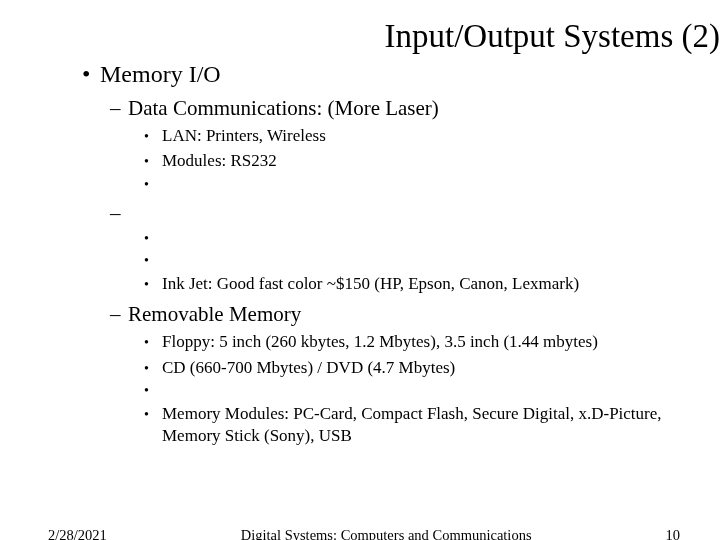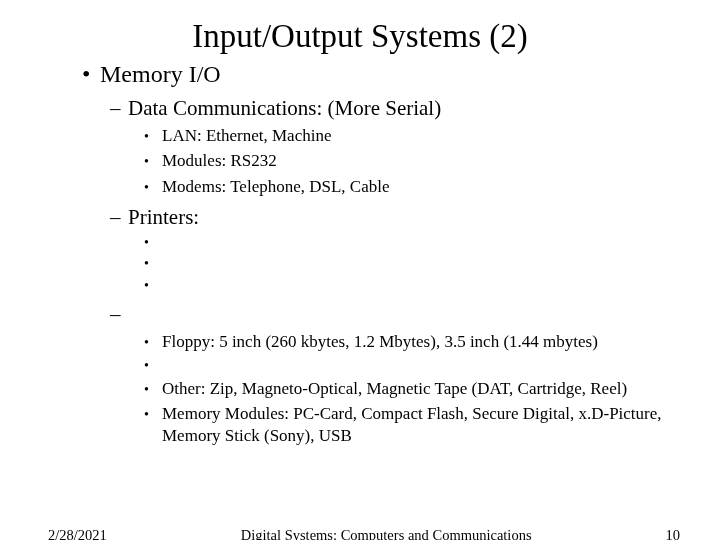--- a/index.html
+++ b/index.html
@@ -13,21 +13,21 @@
     overflow: hidden;
   }
   .slide {
     position: relative;
     width: 720px;
     height: 540px;
     box-sizing: border-box;
   }
   .title {
     font-size: 33px;
-    text-align: center;
+    text-align: right;
     margin-top: 18px;
     margin-bottom: 6px;
     font-weight: normal;
   }
   .content {
     padding: 0 48px 0 72px;
   }
   
   .l1 { font-size: 24px; margin-left: 10px; }
   .l1-row { display: flex; align-items: baseline; margin-top: 2px; }
@@ -62,62 +62,62 @@
 
   <div class="content">
 
     <div class="l1 l1-row">
       <span class="l1-bullet">•</span>
       <span>Memory I/O</span>
     </div>
 
     <div class="l2 l2-row">
       <span class="l2-bullet">–</span>
-      <span>Data Communications: (More Serial)</span>
+      <span>Data Communications: (More Laser)</span>
     </div>
     <div class="l3 l3-row">
       <span class="l3-bullet">•</span>
-      <span>LAN: Ethernet, Machine</span>
+      <span>LAN: Printers, Wireless</span>
     </div>
     <div class="l3 l3-row">
       <span class="l3-bullet">•</span>
       <span>Modules: RS232</span>
-    </div>
-    <div class="l3 l3-row">
-      <span class="l3-bullet">•</span>
-      <span>Modems: Telephone, DSL, Cable</span>
-    </div>
-
-    <div class="l2 l2-row">
-      <span class="l2-bullet">–</span>
-      <span>Printers:</span>
-    </div>
-    <div class="l3 l3-row">
-      <span class="l3-bullet">•</span>
-    </div>
-    <div class="l3 l3-row">
-      <span class="l3-bullet">•</span>
     </div>
     <div class="l3 l3-row">
       <span class="l3-bullet">•</span>
     </div>
 
     <div class="l2 l2-row">
       <span class="l2-bullet">–</span>
     </div>
     <div class="l3 l3-row">
       <span class="l3-bullet">•</span>
-      <span>Floppy: 5 inch (260 kbytes, 1.2 Mbytes), 3.5 inch (1.44 mbytes)</span>
     </div>
     <div class="l3 l3-row">
       <span class="l3-bullet">•</span>
     </div>
     <div class="l3 l3-row">
       <span class="l3-bullet">•</span>
-      <span>Other: Zip, Magneto-Optical, Magnetic Tape (DAT, Cartridge, Reel)</span>
+      <span>Ink Jet: Good fast color ~$150 (HP, Epson, Canon, Lexmark)</span>
+    </div>
+
+    <div class="l2 l2-row">
+      <span class="l2-bullet">–</span>
+      <span>Removable Memory</span>
+    </div>
+    <div class="l3 l3-row">
+      <span class="l3-bullet">•</span>
+      <span>Floppy: 5 inch (260 kbytes, 1.2 Mbytes), 3.5 inch (1.44 mbytes)</span>
+    </div>
+    <div class="l3 l3-row">
+      <span class="l3-bullet">•</span>
+      <span>CD (660-700 Mbytes) / DVD (4.7 Mbytes)</span>
+    </div>
+    <div class="l3 l3-row">
+      <span class="l3-bullet">•</span>
     </div>
     <div class="l3 l3-row">
       <span class="l3-bullet">•</span>
       <span>Memory Modules: PC-Card, Compact Flash, Secure Digital, x.D-Picture, Memory Stick (Sony), USB</span>
     </div>
 
   </div>
 
   <div class="footer">
     <span>2/28/2021</span>

